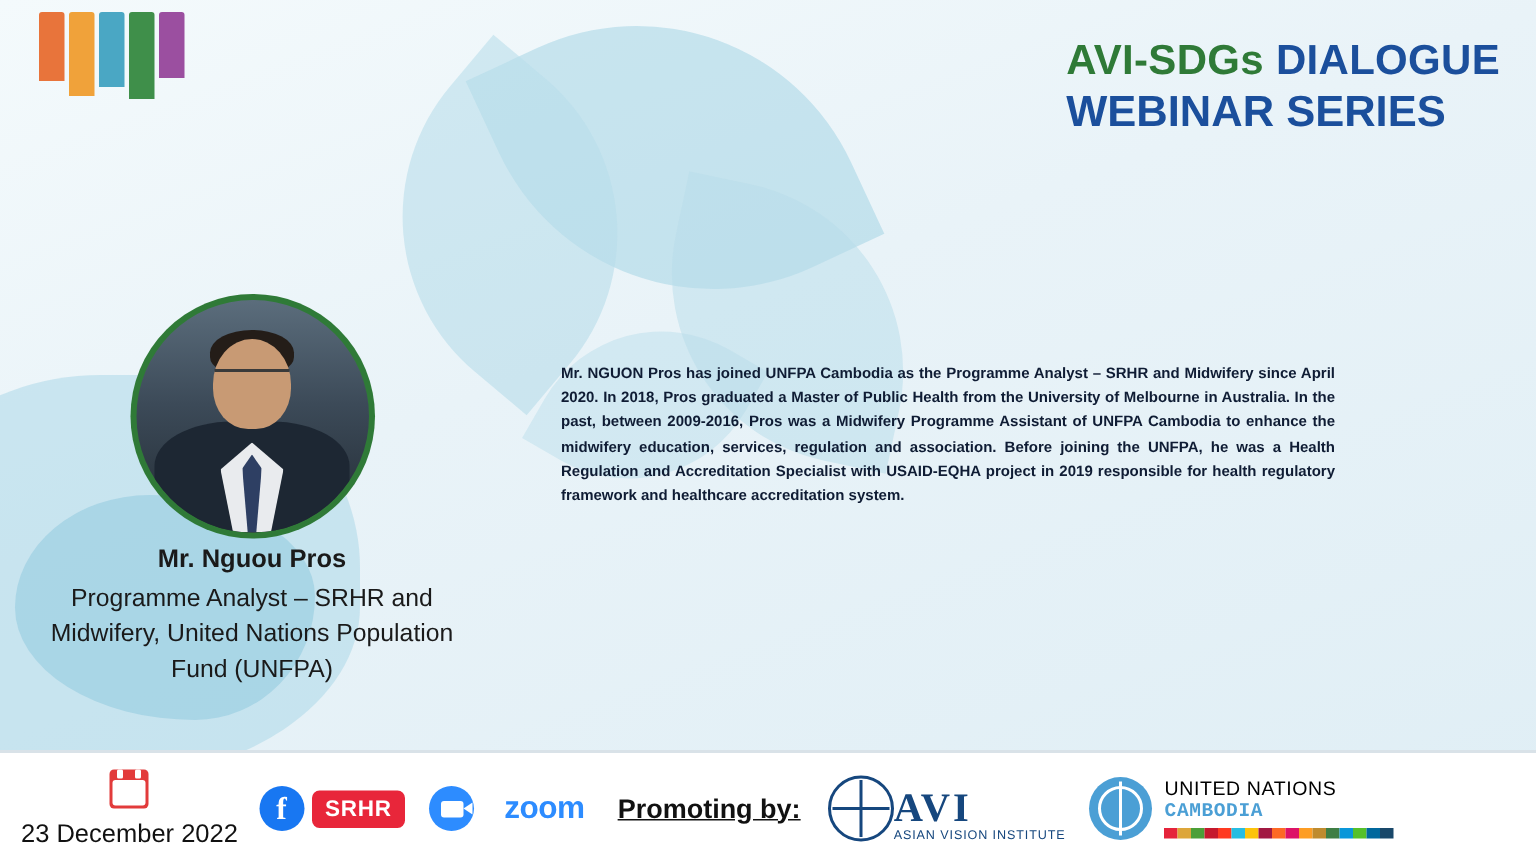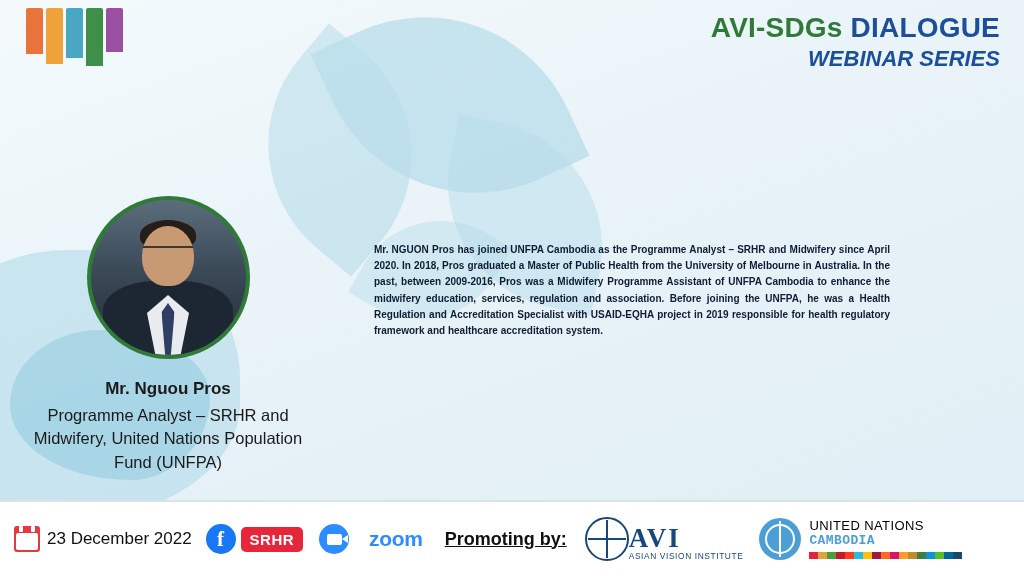--- a/index.html
+++ b/index.html
@@ -34,25 +34,25 @@
     border-radius: 45% 55% 40% 60% / 50% 45% 55% 50%;
   }
 
   
   .logo-bars { position: absolute; left: 26px; top: 8px; display: flex; gap: 3px; }
   .logo-bars span {
     display: block; width: 17px; border-radius: 2px 2px 0 0;
   }
 
   
-  .hdr { position: absolute; right: 24px; top: 12px; text-align: right; line-height: 1.12; }
+  .hdr { position: absolute; right: 24px; top: 24px; line-height: 1.12; }
   .hdr .line1 { font-size: 28px; font-weight: bold; letter-spacing: .2px; }
   .hdr .line1 .green { color: #2f7a37; }
   .hdr .line1 .blue { color: #1b4f9c; }
-  .hdr .line2 { font-size: 22px; font-weight: bold; color: #1b4f9c; margin-top: 4px; font-style: italic; }
+  .hdr .line2 { font-size: 29px; font-weight: bold; color: #1b4f9c; margin-top: 4px; }
 
   
   .title {
     position: absolute; left: 0; right: 0; top: 78px;
     text-align: center;
     font-family: "Liberation Serif", serif;
     font-weight: bold;
     font-size: 39px;
     line-height: 1.28;
     color: #2f7a37;
@@ -88,37 +88,37 @@
     width: 130px; height: 74px; background: #1d2733; border-radius: 40% 40% 0 0;
   }
   .photo .shirt {
     position: absolute; left: 50%; bottom: 0; transform: translateX(-50%);
     width: 42px; height: 60px; background: #e9ebee; clip-path: polygon(50% 0, 100% 30%, 80% 100%, 20% 100%, 0 30%);
   }
   .photo .tie {
     position: absolute; left: 50%; bottom: 0; transform: translateX(-50%);
     width: 13px; height: 52px; background: #2e3f63; clip-path: polygon(50% 0, 100% 18%, 72% 100%, 28% 100%, 0 18%);
   }
-  .sp-name { margin-top: 20px; font-size: 17px; font-weight: bold; color: #1a1a1a; }
+  .sp-name { margin-top: 4px; font-size: 17px; font-weight: bold; color: #1a1a1a; }
   .sp-role { margin-top: 5px; font-size: 16.5px; color: #1a1a1a; line-height: 1.42; }
 
   
   .bio {
     position: absolute; left: 374px; top: 202px; width: 516px;
     font-size: 10px; font-weight: bold; line-height: 1.62;
     color: #0f1c34; text-align: justify; margin-top: 40px;
   }
 
   
   .footer {
     position: absolute; left: 0; right: 0; bottom: 0; height: 76px;
     background: #ffffff; border-top: 2px solid #d9e2e8;
     display: flex; align-items: center; padding: 0 14px;
   }
-  .fitem { display: flex; align-items: center; gap: 7px; }
+  .fitem { display: flex; align-items: center; gap: 7px; flex-direction: column; }
   .cal-icon { width: 26px; height: 26px; border-radius: 3px; background: #e23b3b; position: relative; }
   .cal-icon::before {
     content: ""; position: absolute; left: 2px; right: 2px; top: 7px; bottom: 2px;
     background: #fff; border-radius: 2px;
   }
   .cal-icon::after {
     content: ""; position: absolute; left: 5px; top: 0; width: 4px; height: 6px;
     background: #fff; border-radius: 1px; box-shadow: 12px 0 0 #fff;
   }
   .date-txt { font-size: 17px; color: #111; }

